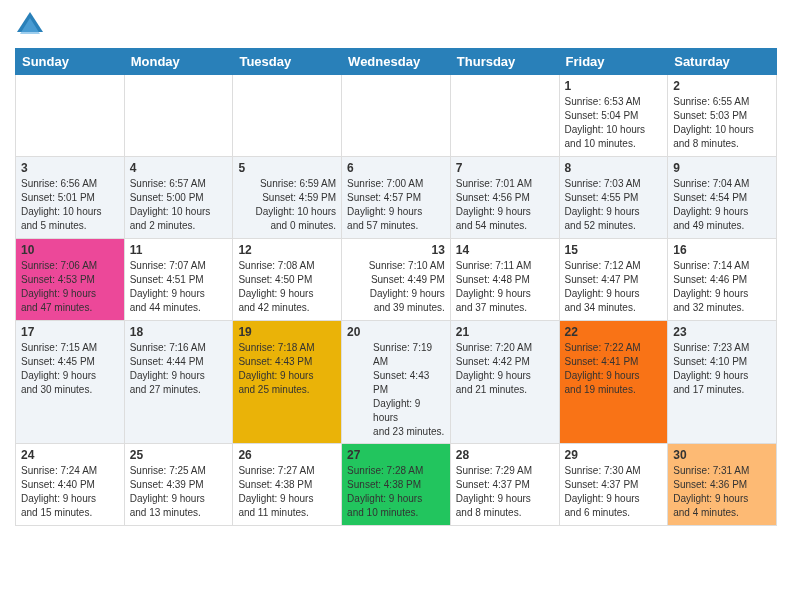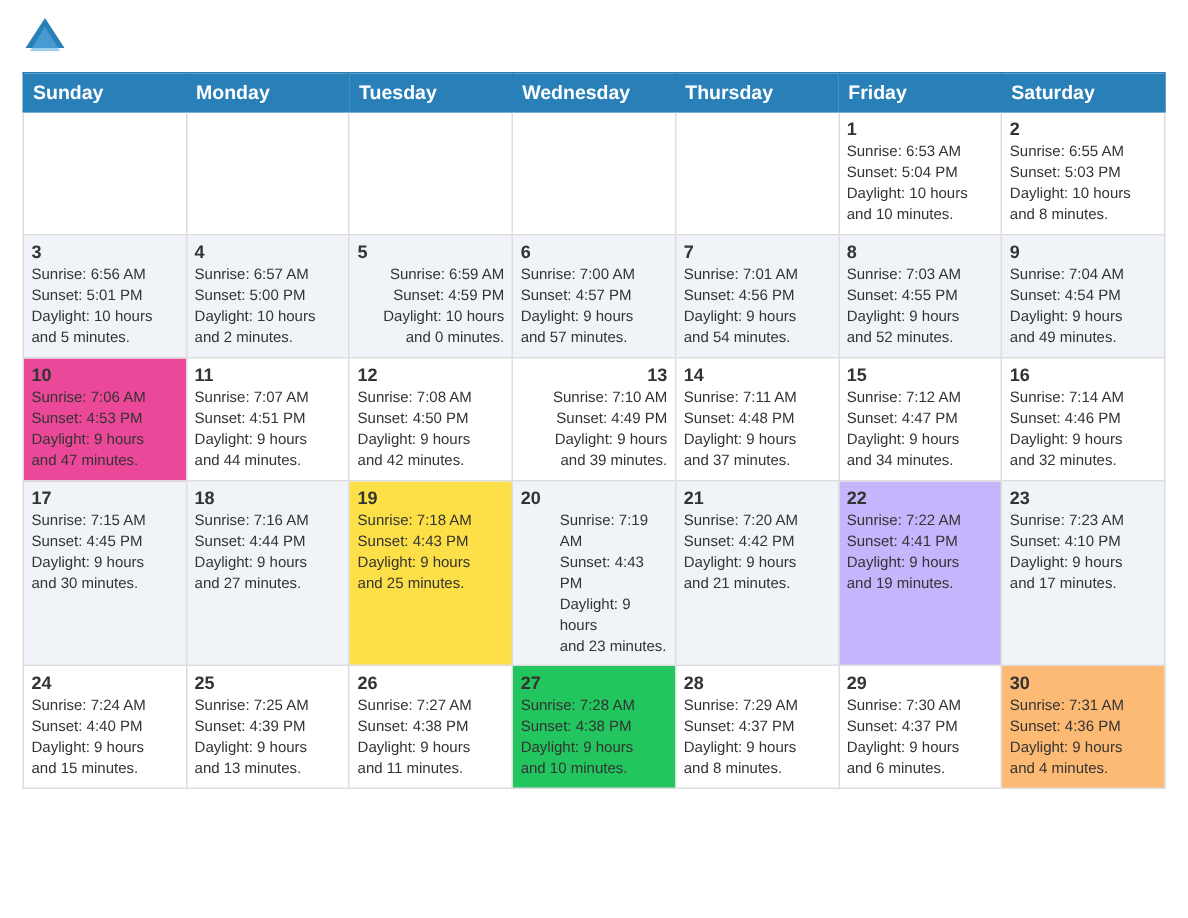--- a/index.html
+++ b/index.html
@@ -263,42 +263,42 @@
 Daylight: 9 hours
 and 30 minutes.</div>
           </td>
           <td style="background: rgb(240, 244, 248);">
             <span class="day-number">18</span>
             <div class="day-info" style="white-space: pre-line;">Sunrise: 7:16 AM
 Sunset: 4:44 PM
 Daylight: 9 hours
 and 27 minutes.</div>
           </td>
-          <td style="background: #fde047;">
+          <td style="background: #eab308;">
             <span class="day-number">19</span>
             <div class="day-info" style="white-space: pre-line;">Sunrise: 7:18 AM
 Sunset: 4:43 PM
 Daylight: 9 hours
 and 25 minutes.</div>
           </td>
           <td style="background: rgb(240, 244, 248);">
             <span class="day-number">20</span>
             <div class="day-info" style="white-space: pre-line; margin-left: 26px;">Sunrise: 7:19 AM
 Sunset: 4:43 PM
 Daylight: 9 hours
 and 23 minutes.</div>
           </td>
           <td style="background: rgb(240, 244, 248);">
             <span class="day-number">21</span>
             <div class="day-info" style="white-space: pre-line;">Sunrise: 7:20 AM
 Sunset: 4:42 PM
 Daylight: 9 hours
 and 21 minutes.</div>
           </td>
-          <td style="background: #c4b5fd;">
+          <td style="background: #f97316;">
             <span class="day-number">22</span>
             <div class="day-info" style="white-space: pre-line;">Sunrise: 7:22 AM
 Sunset: 4:41 PM
 Daylight: 9 hours
 and 19 minutes.</div>
           </td>
           <td style="background: rgb(240, 244, 248);">
             <span class="day-number">23</span>
             <div class="day-info" style="white-space: pre-line;">Sunrise: 7:23 AM
 Sunset: 4:10 PM

